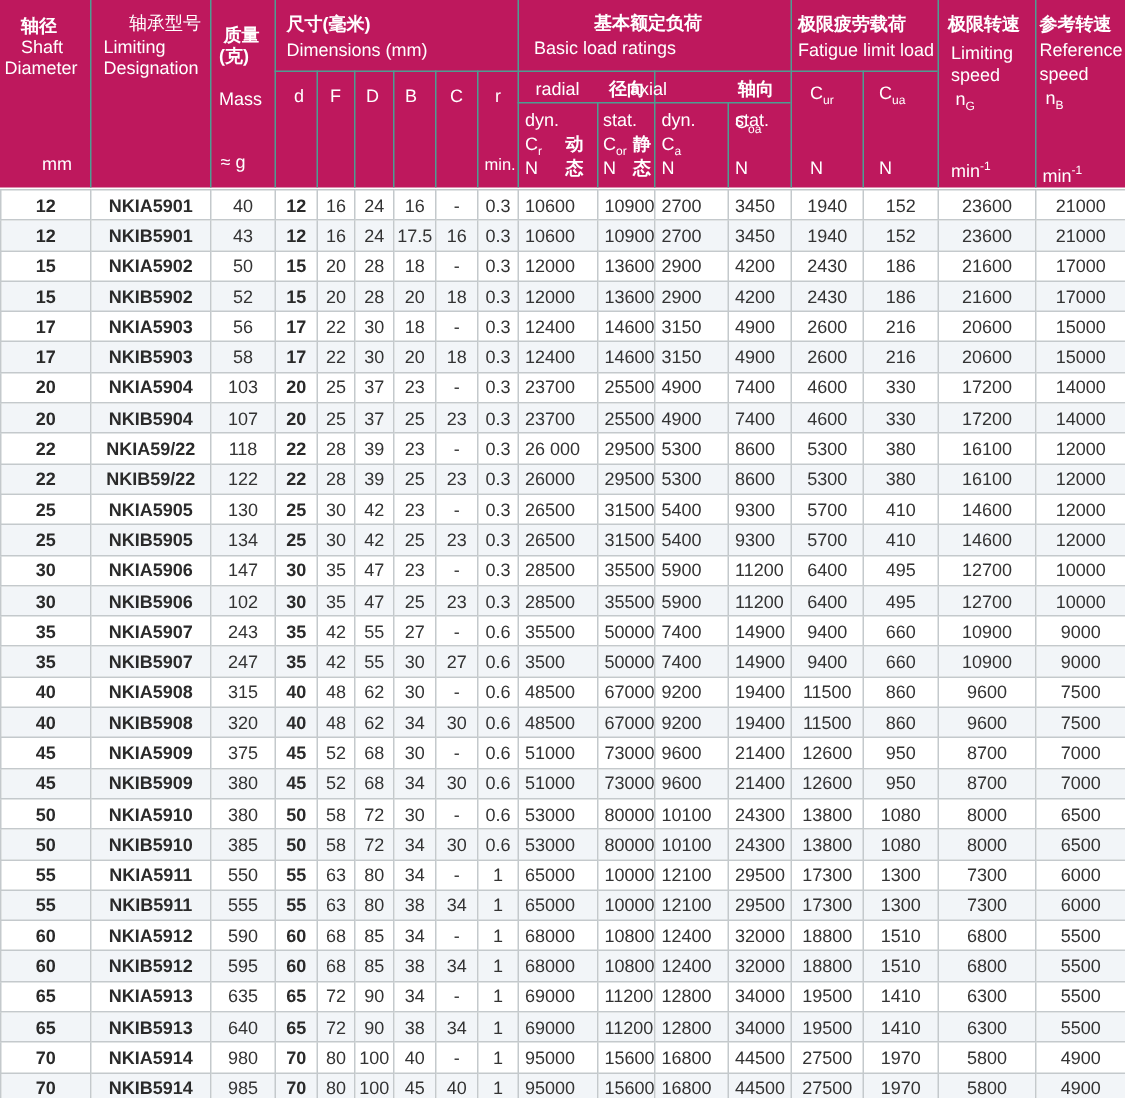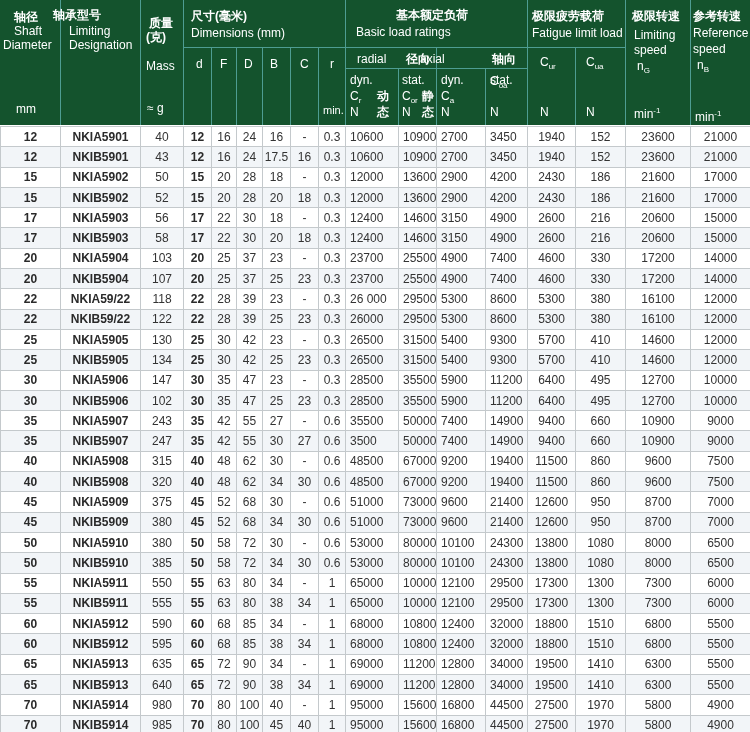--- a/index.html
+++ b/index.html
@@ -1,18 +1,18 @@
 <!DOCTYPE html>
 <html><head>
 <meta charset="utf-8">
 <style>
   html, body { margin:0; padding:0; background:#ffffff; }
   body { width:750px; height:732px; overflow:hidden; font-family:"Liberation Sans", "DejaVu Sans", sans-serif; }
   .wrap { position:relative; width:750px; height:732px; }
-  .hdr { position:absolute; left:0; top:0; width:750px; height:125px; background:#14532d; }
+  .hdr { position:absolute; left:0; top:0; width:750px; height:125px; background:#be185d; }
   .hc { position:absolute; color:#ffffff; font-size:12px; line-height:14px; }
   .hl { position:absolute; background:#4e9d92; }
   .tbl { position:absolute; left:0; top:126px; width:750px; border-collapse:collapse; table-layout:fixed; }
   .tbl td { height:19.3px; padding:0; border:1px solid #c4c9cc; font-size:12px; color:#333; text-align:center; white-space:nowrap; overflow:hidden; }
   .tbl tr:nth-child(even) td { background:#f2f5f8; }
   .tbl td.b { font-weight:bold; color:#2a2a2a; }
   .tbl td.l { text-align:left; padding-left:4px; }
   sub { font-size:8px; }
   sup { font-size:8px; }
 </style>
@@ -41,23 +41,23 @@
     <div class="hl" style="left:690px;top:0;width:1px;height:125px"></div>
 
     <div class="hl" style="left:183px;top:47px;width:162px;height:1px"></div>
     <div class="hl" style="left:345px;top:47px;width:182px;height:1px"></div>
     <div class="hl" style="left:527px;top:47px;width:98px;height:1px"></div>
     <div class="hl" style="left:345px;top:68px;width:182px;height:1px"></div>
 
     <div class="hc" style="left:14px;top:10px;font-weight:bold">轴径</div>
     <div class="hc" style="left:14px;top:24px">Shaft</div>
     <div class="hc" style="left:3px;top:38px">Diameter</div>
-    <div class="hc" style="left:16px;top:102px">mm</div>
-
-    <div class="hc" style="left:53px;top:8px;font-weight:bold">轴承型号</div>
+    <div class="hc" style="left:28px;top:102px">mm</div>
+
+    <div class="hc" style="left:86px;top:8px;font-weight:normal">轴承型号</div>
     <div class="hc" style="left:69px;top:24px">Limiting</div>
     <div class="hc" style="left:69px;top:38px">Designation</div>
 
     <div class="hc" style="left:149px;top:16px;font-weight:bold">质量</div>
     <div class="hc" style="left:146px;top:30px;font-weight:bold">(克)</div>
     <div class="hc" style="left:146px;top:59px">Mass</div>
     <div class="hc" style="left:147px;top:101px">≈ g</div>
 
     <div class="hc" style="left:191px;top:9px;font-weight:bold">尺寸(毫米)</div>
     <div class="hc" style="left:191px;top:26px">Dimensions (mm)</div>

